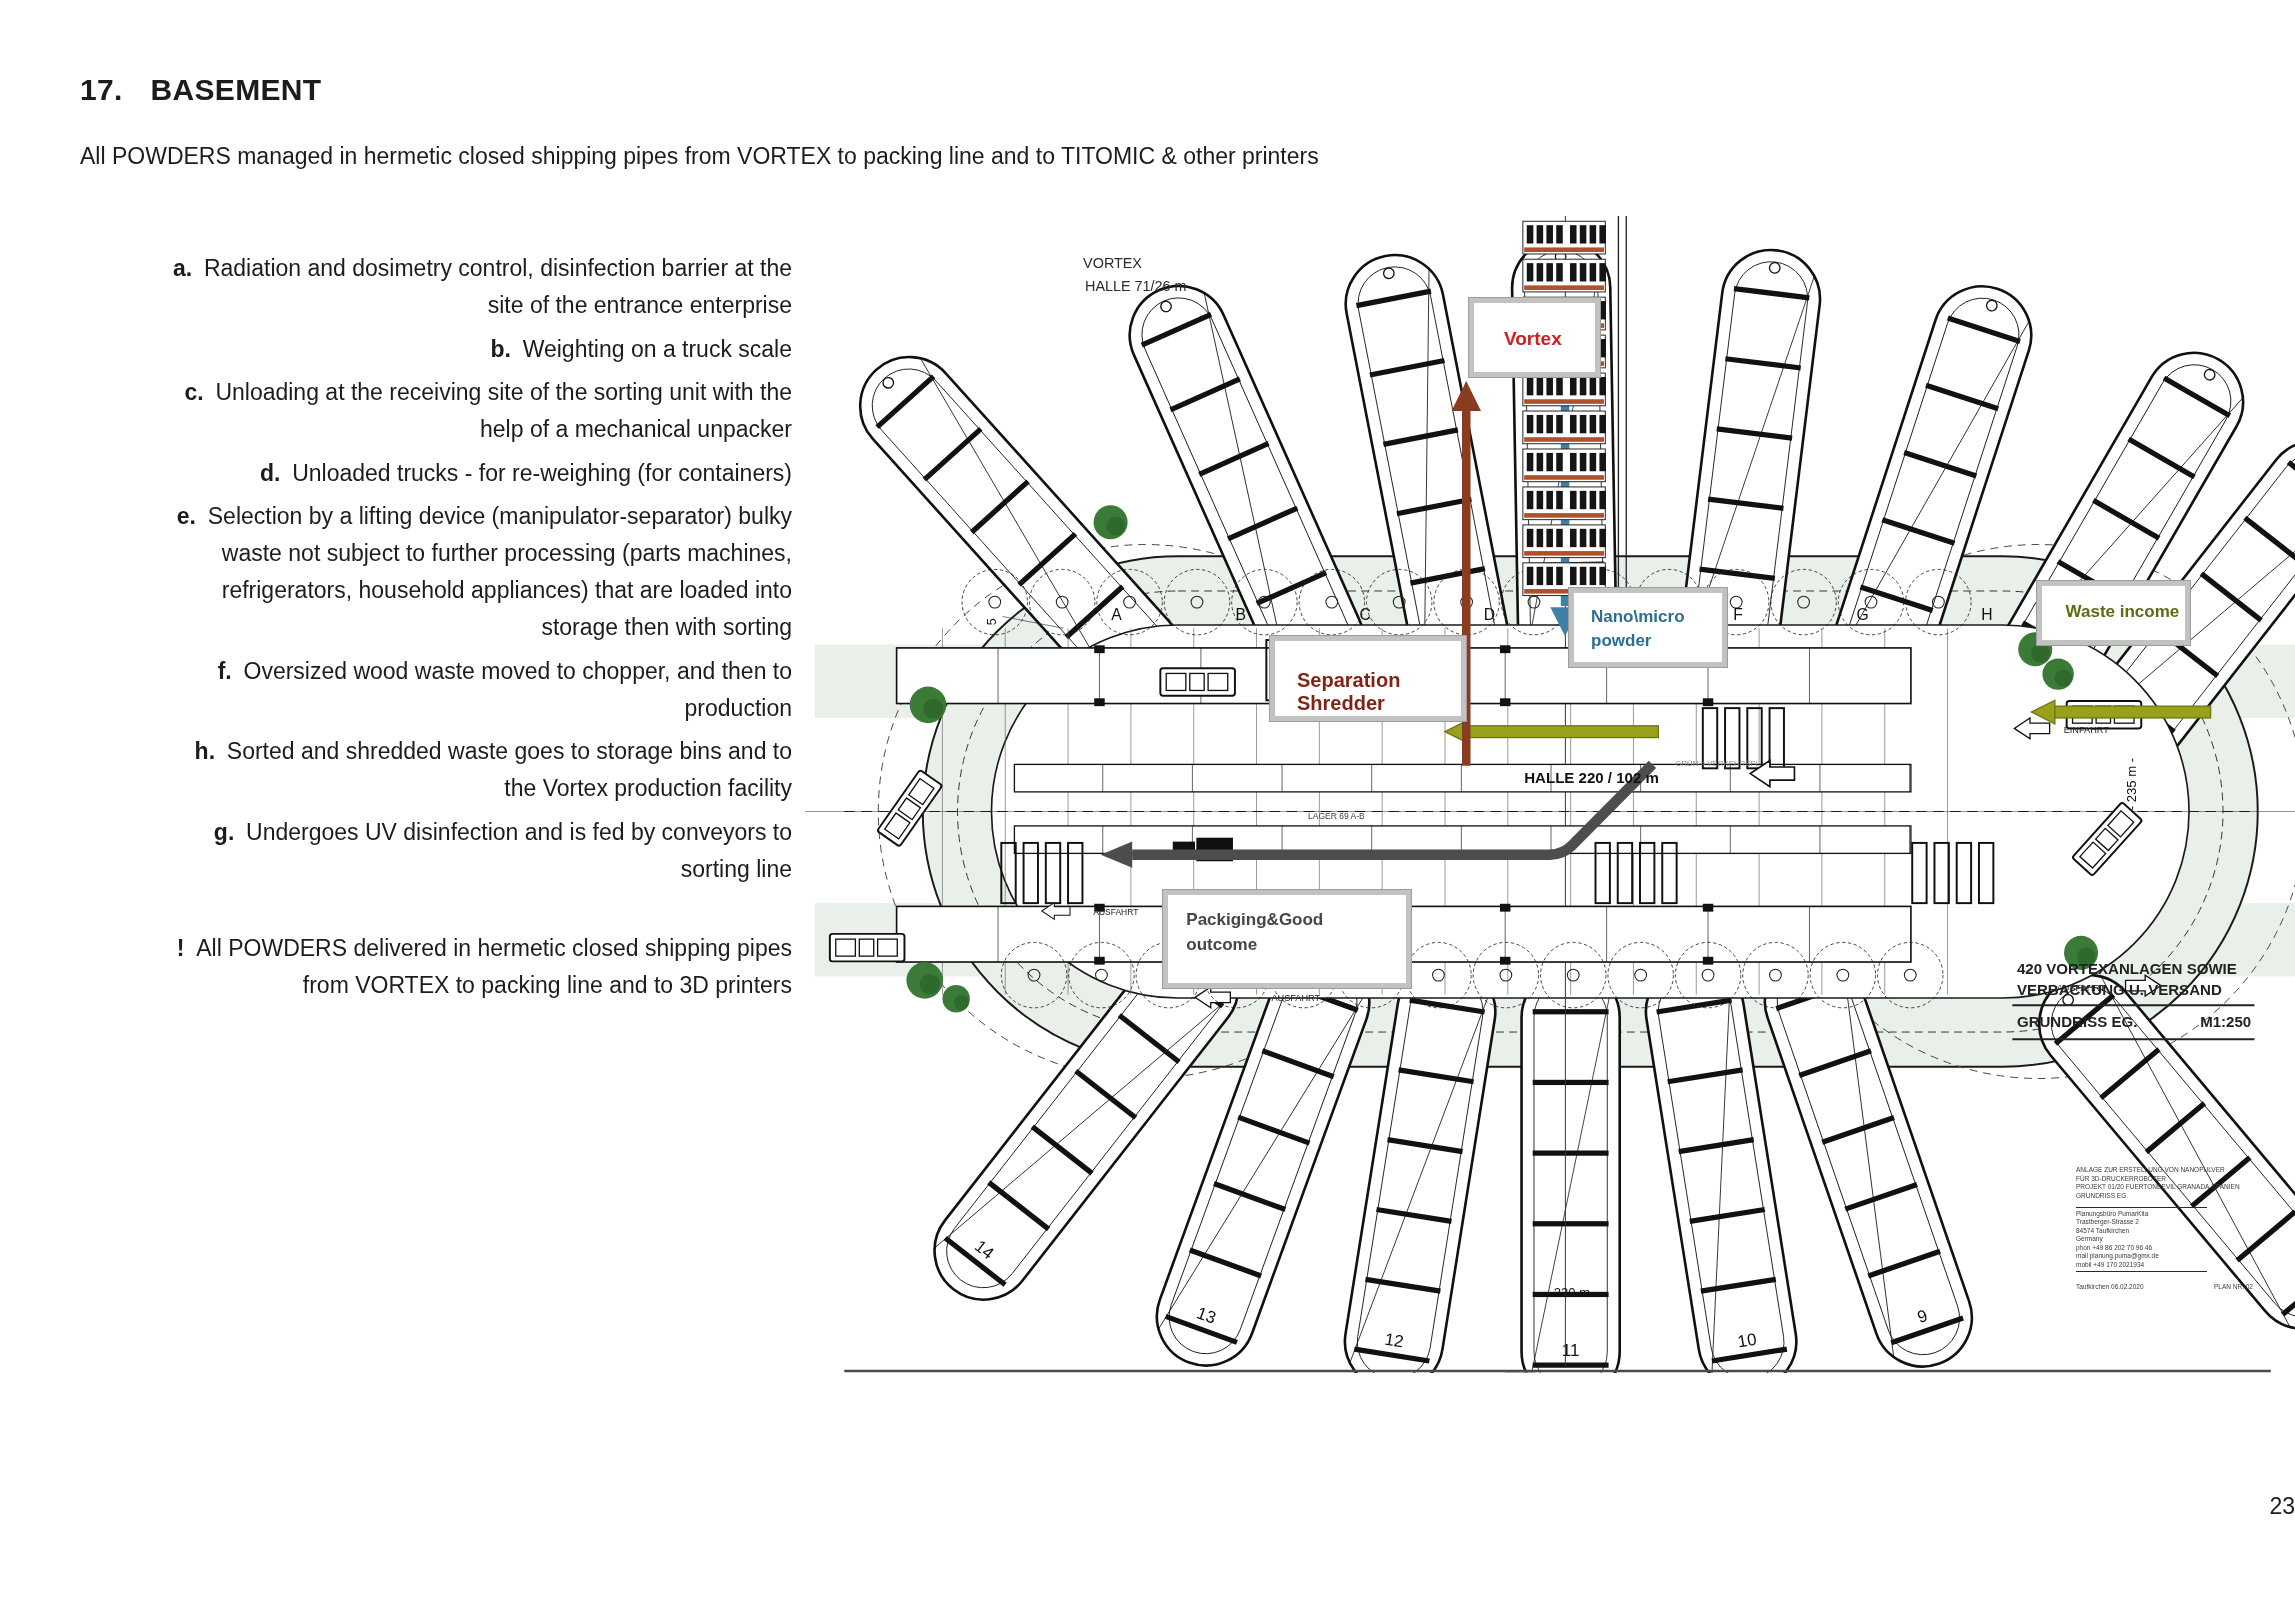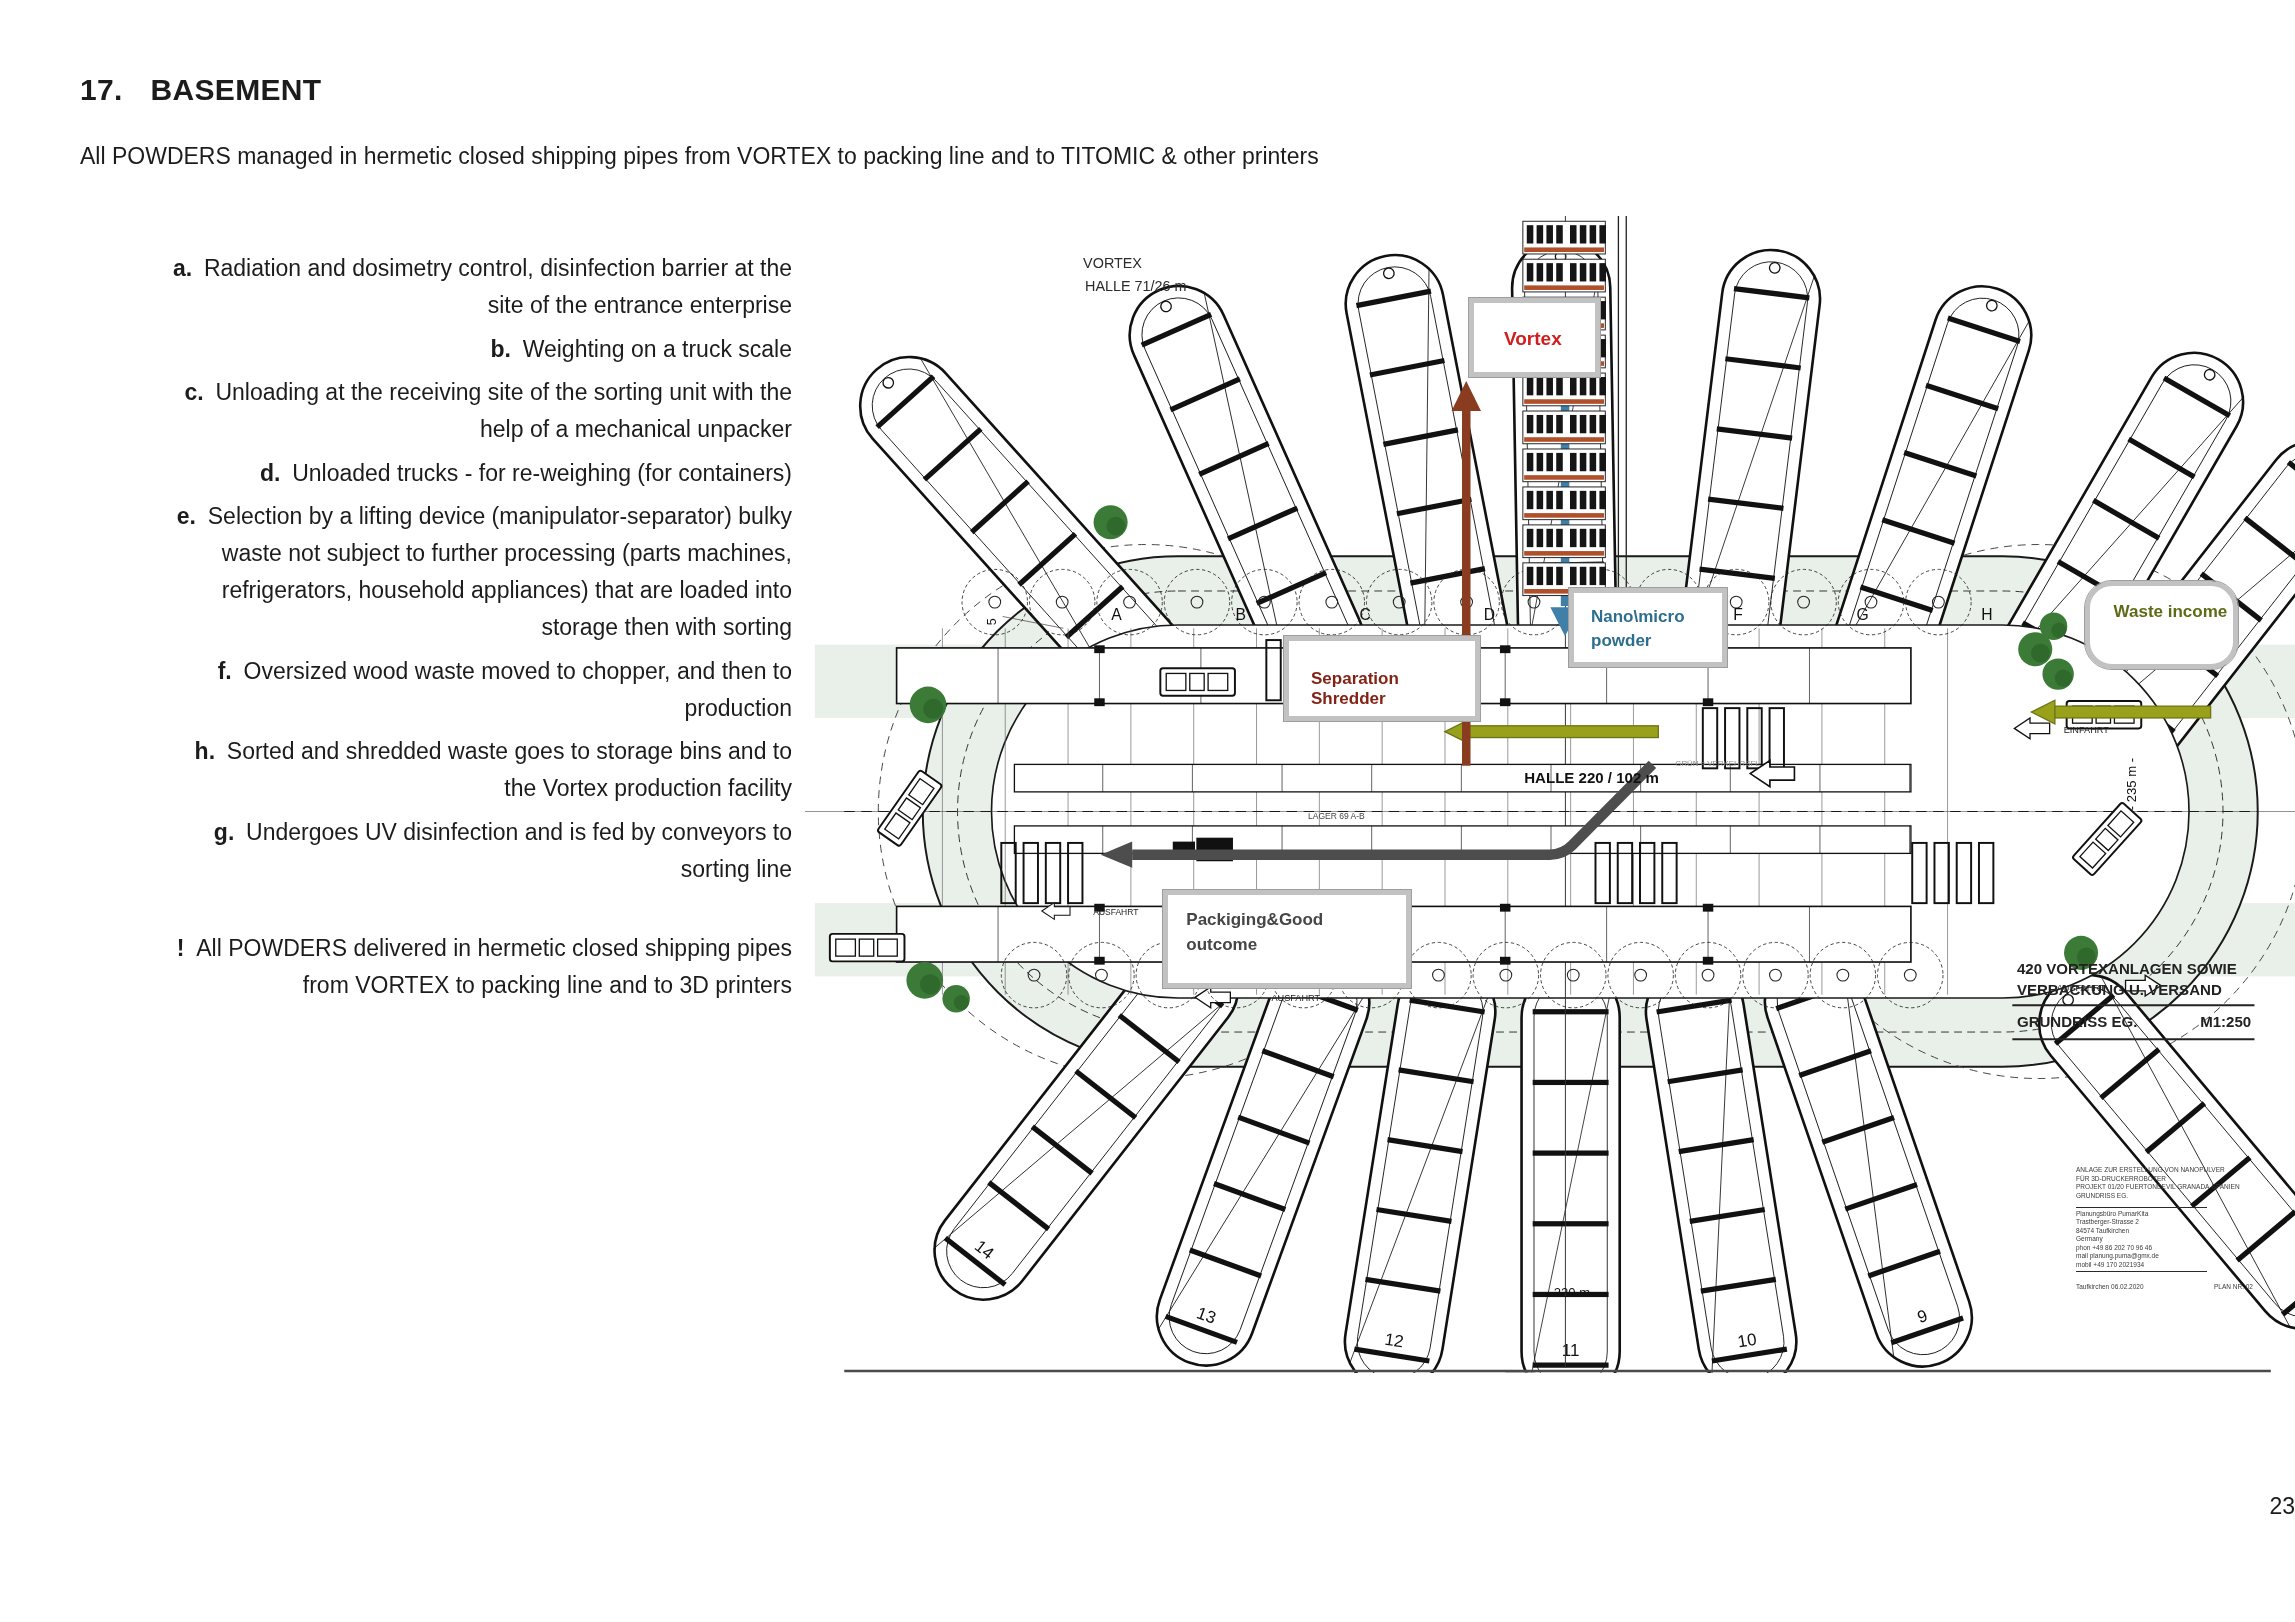--- a/index.html
+++ b/index.html
@@ -8,23 +8,23 @@
   .title .num{margin-right:28px;}
   .subtitle{position:absolute;left:80px;top:143px;font-size:23px;}
   .list-block{position:absolute;left:164px;top:250px;width:628px;text-align:right;font-size:23px;line-height:37px;}
   .li{margin-bottom:6.5px;}
   .mk{font-weight:bold;margin-right:11.8px;}
   .note{margin-top:42px;}
   .plan{position:absolute;left:805px;top:216px;width:1492px;height:1157px;}
   .plan svg{position:absolute;left:0;top:0;}
   .callout{position:absolute;background:#fff;border:5.9px solid #c2c2c2;outline:1.3px solid #9d9d9d;box-sizing:border-box;font-weight:600;}
   .callout.vortex{left:664px;top:82px;width:131px;height:79px;padding:25px 0 0 30px;color:#cf1f1f;font-size:19px;}
-  .callout.separation{left:479px;top:420px;width:196px;height:85px;padding:27.5px 0 0 22px;color:#822315;font-size:17px;}
+  .callout.separation{left:465px;top:420px;width:196px;height:85px;padding:27.5px 0 0 22px;color:#822315;font-size:20px;}
   .callout.nano{left:764px;top:372px;width:158px;height:79px;padding:11.8px 0 0 17px;color:#2d6e8e;font-size:17px;line-height:24px;}
-  .callout.waste{left:1280px;top:365px;width:153px;height:88px;padding:15.7px 0 0 23.6px;color:#5f6a14;font-size:17px;border-radius:27px;}
+  .callout.waste{left:1232px;top:365px;width:153px;height:64px;padding:15.7px 0 0 23.6px;color:#5f6a14;font-size:17px;}
   .callout.packiging{left:358px;top:674px;width:248px;height:98px;padding:11.8px 0 0 18.3px;color:#454545;font-size:17px;line-height:25px;}
   .smallprint{position:absolute;left:1271px;top:950px;width:184px;font-size:6.5px;line-height:8.5px;color:#3a3a3a;}
   .smallprint .sec{margin-bottom:6.5px;}
   .smallprint .addr{border-top:1.3px solid #2a2a2a;border-bottom:1.3px solid #2a2a2a;padding:2px 0;width:131px;}
   .smallprint .foot{display:flex;justify-content:space-between;margin-top:10.5px;width:177px;}
   .pageno{position:absolute;left:0;top:1493px;width:2295px;text-align:right;font-size:23px;}
 </style>
 </head>
 <body>
 

